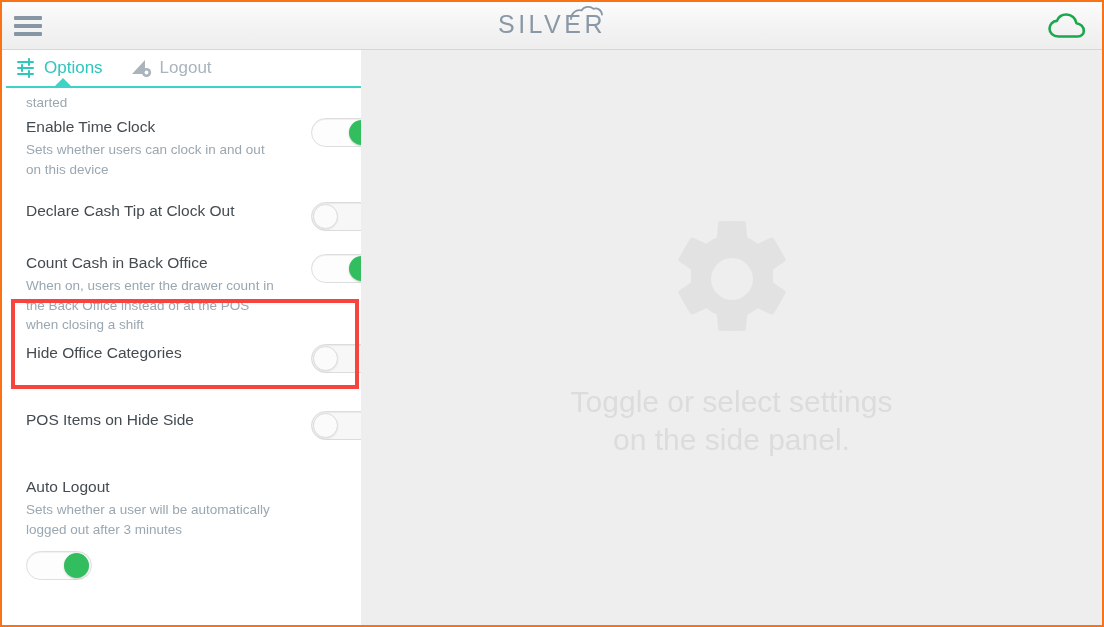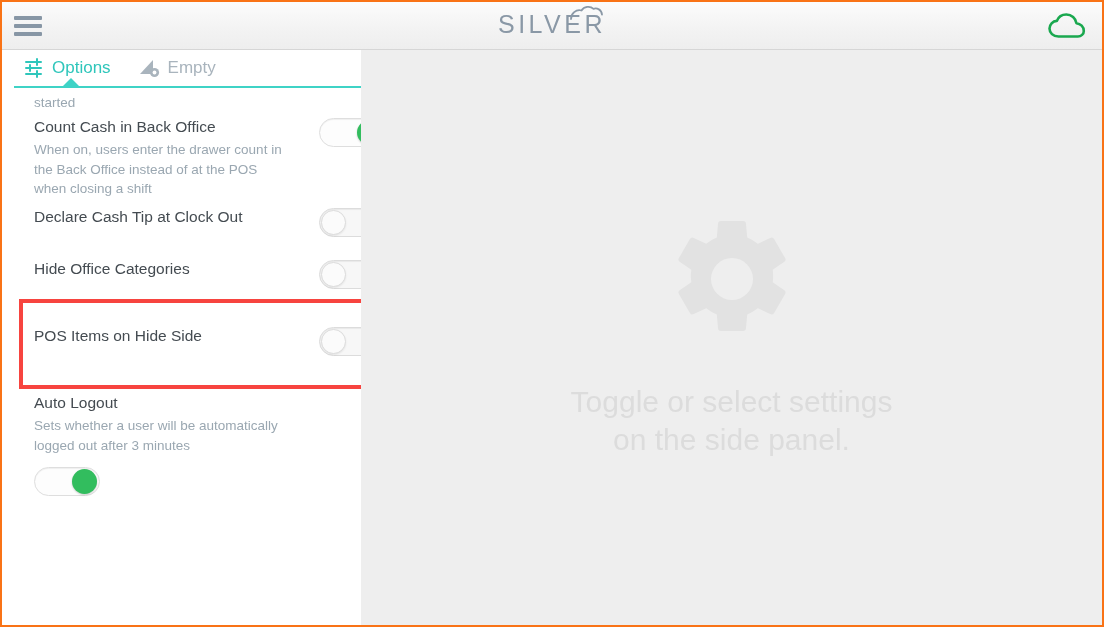--- a/index.html
+++ b/index.html
@@ -83,21 +83,21 @@
     right: 14px;
     top: 11px;
     width: 40px;
     height: 26px;
     cursor: pointer;
   }
 
   
   .sidebar {
     position: absolute;
-    left: 12px;
+    left: 4px;
     top: 48px;
     width: 390px;
     bottom: 0;
     background: #ffffff;
     border-right: 1px solid #d9d9d9;
     box-sizing: border-box;
     overflow: hidden;
   }
   .tabs {
     position: relative;
@@ -291,53 +291,62 @@
       </div>
 
       <div class="tab">
         <span class="tab-icon">
           <svg width="22" height="20" viewBox="0 0 22 20">
             <path d="M1 16 L14 2 L14 16 Z" fill="#a9b4bd"></path>
             <circle cx="15.5" cy="14.5" r="4.6" fill="#a9b4bd"></circle>
             <circle cx="15.5" cy="14.5" r="1.9" fill="#ffffff"></circle>
           </svg>
         </span>
-        <span class="tab-label">Empty</span>
+        <span class="tab-label">Logout</span>
       </div>
 
       <div class="tab-caret"></div>
     </div>
 
     <div class="settings-list">
 
       <div class="setting-row" style="height:66px; margin-top:-48px;">
         <div class="setting-texts" style="padding-top:11px;">
           <div class="setting-title"></div>
           <div class="setting-desc">Sets whether the device requires users to enter their PIN each time a transaction is started</div>
         </div>
 
       </div>
 
+      <div class="setting-row" style="height:84px;">
+        <div class="setting-texts">
+          <div class="setting-title">Enable Time Clock</div>
+          <div class="setting-desc">Sets whether users can clock in and out on this device</div>
+        </div>
+        <div class="toggle on">
+          <span class="knob"></span>
+        </div>
+      </div>
+
+      <div class="setting-row" style="height:52px;">
+        <div class="setting-texts">
+          <div class="setting-title">Declare Cash Tip at Clock Out</div>
+          <div class="setting-desc"></div>
+        </div>
+        <div class="toggle off">
+          <span class="knob"></span>
+        </div>
+      </div>
 
       <div class="setting-row" style="height:90px;">
         <div class="setting-texts">
           <div class="setting-title">Count Cash in Back Office</div>
           <div class="setting-desc">When on, users enter the drawer count in the Back Office instead of at the POS when closing a shift</div>
         </div>
         <div class="toggle on">
-          <span class="knob"></span>
-        </div>
-      </div>
-
-      <div class="setting-row" style="height:52px;">
-        <div class="setting-texts">
-          <div class="setting-title">Declare Cash Tip at Clock Out</div>
-          <div class="setting-desc"></div>
-        </div>
-        <div class="toggle off">
           <span class="knob"></span>
         </div>
       </div>
 
       <div class="setting-row" style="height:67px;">
         <div class="setting-texts">
           <div class="setting-title">Hide Office Categories</div>
           <div class="setting-desc"></div>
         </div>
         <div class="toggle off">

